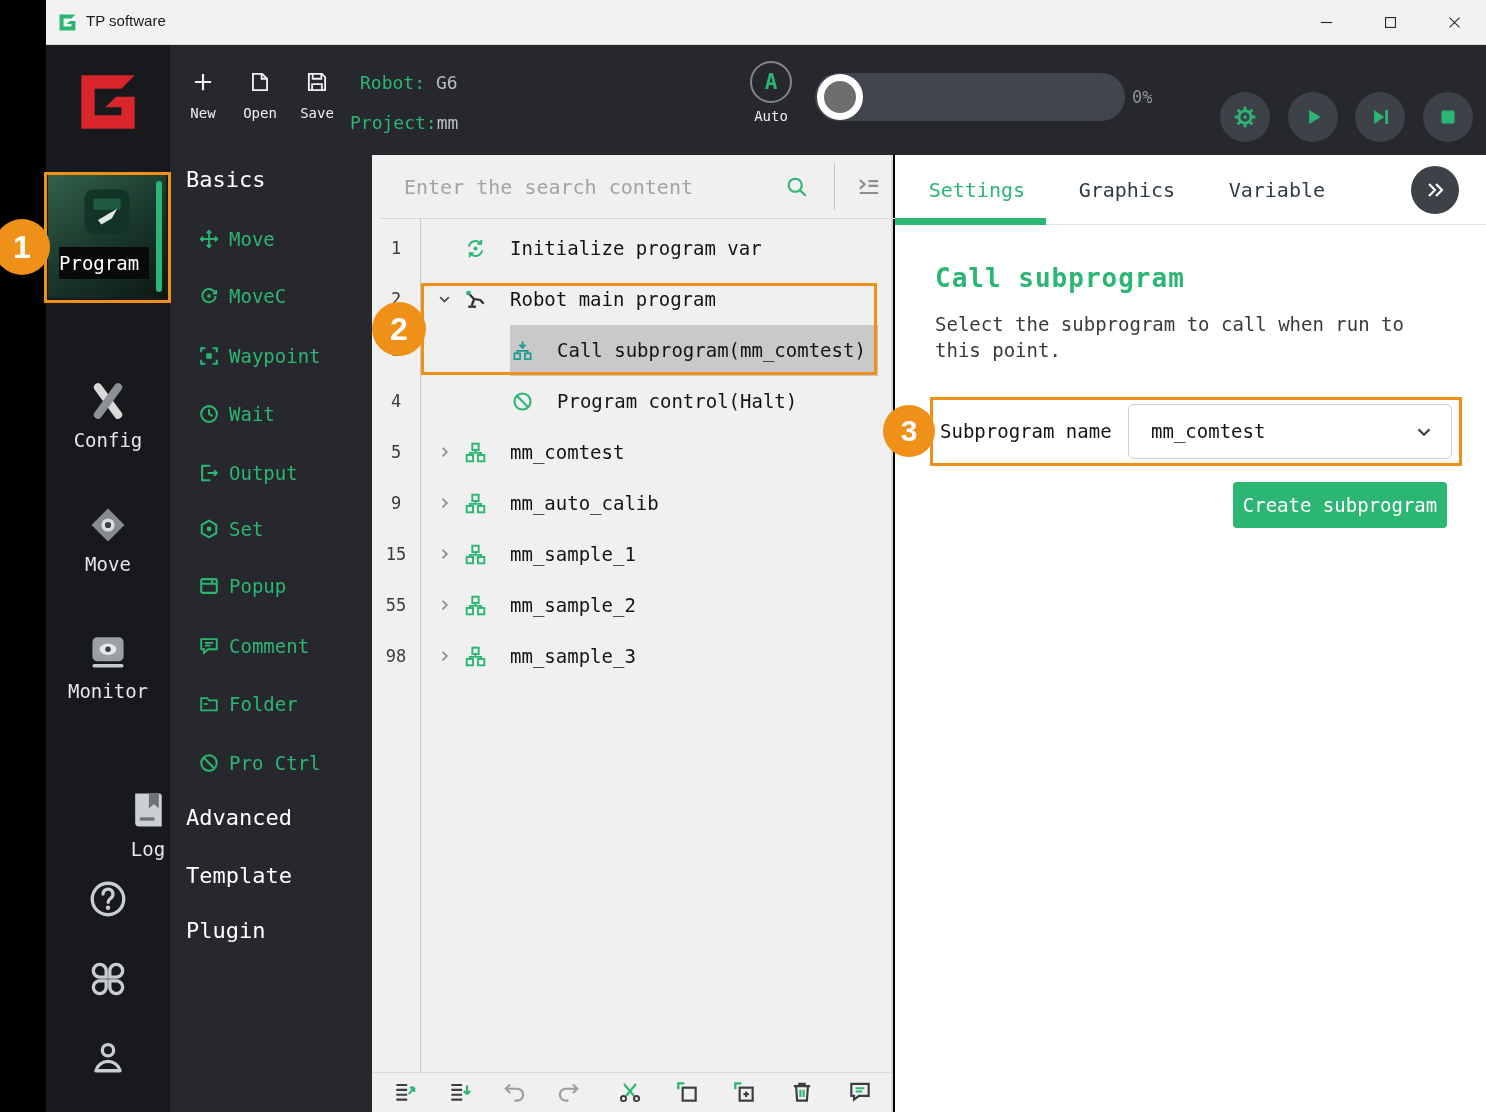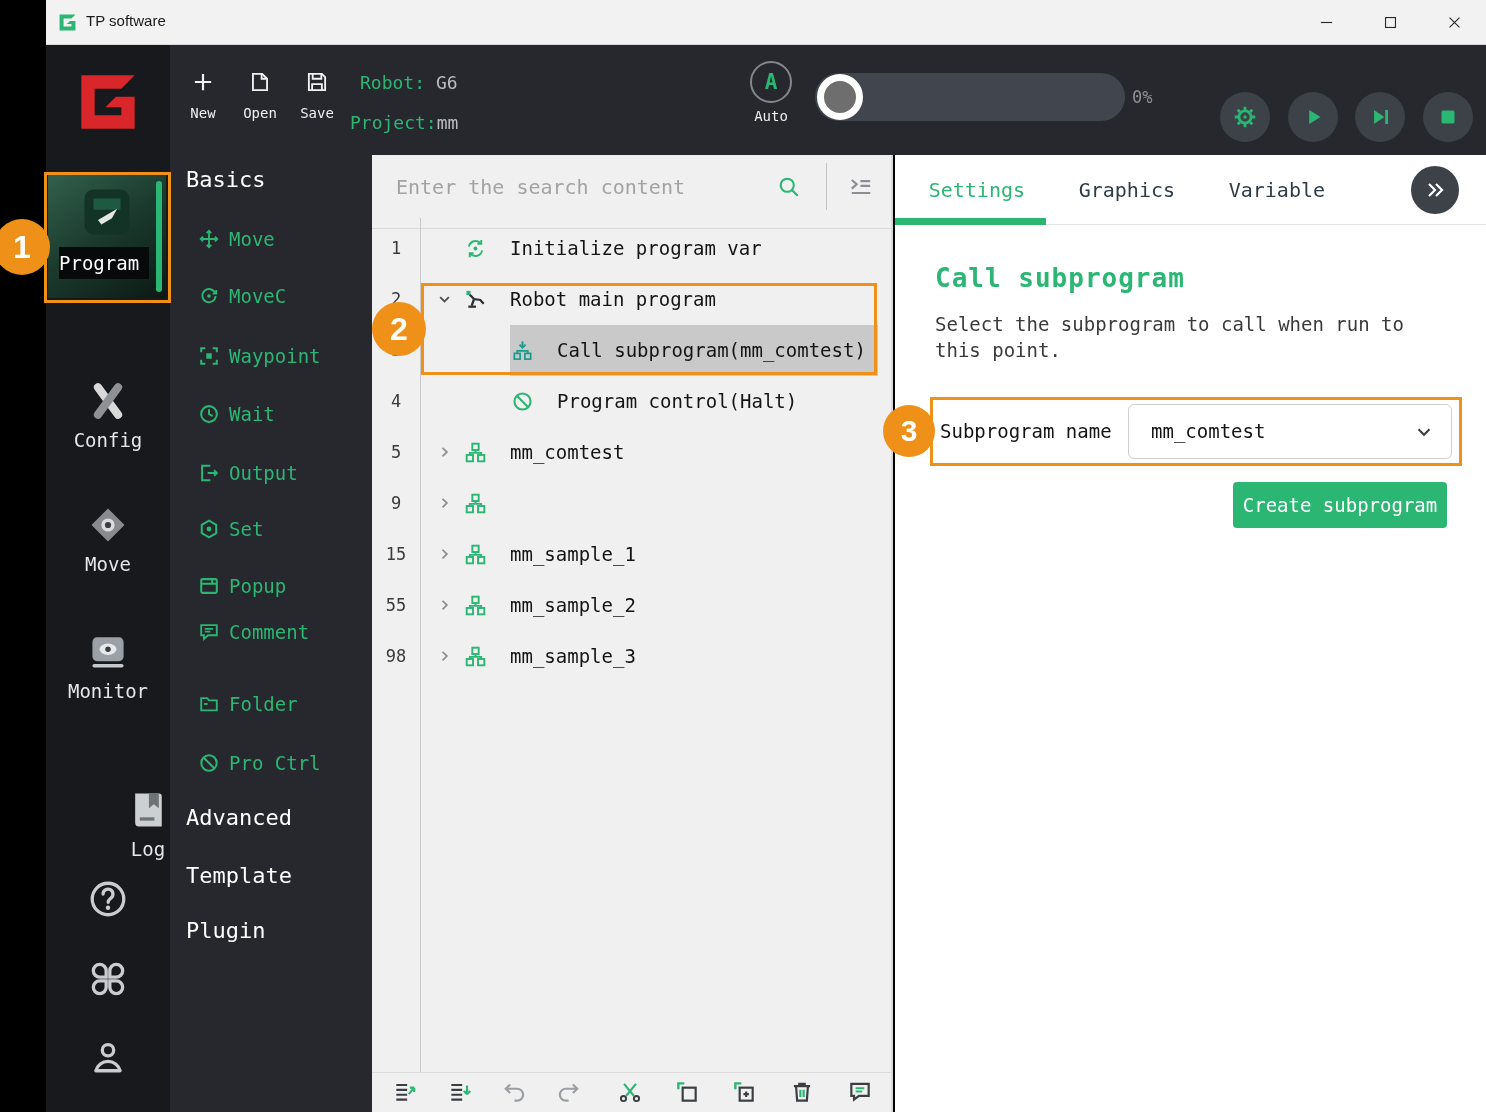--- a/index.html
+++ b/index.html
@@ -55,21 +55,21 @@
   
   #menupanel{position:absolute;left:170px;top:155px;width:202px;height:957px;background:#26282e;}
   .menu-head{position:absolute;left:16px;font-size:22px;font-weight:normal;color:#fff;}
   .menu-item{position:absolute;left:28px;height:26px;display:flex;align-items:center;}
   .menu-item i{width:22px;height:22px;margin-right:9px;}
   .menu-item span{font-size:19px;color:#2bb673;white-space:nowrap;}
 
   
   #midpanel{position:absolute;left:372px;top:155px;width:521px;height:957px;background:#f0f0f0;
             border-right:2px solid #d8d8d8;box-sizing:border-box;}
-  #searchrow{position:absolute;left:0;top:0;width:100%;height:74px;border-bottom:1px solid #d9d9d9;box-sizing:border-box;}
+  #searchrow{position:absolute;left:8px;top:0;width:100%;height:64px;border-bottom:1px solid #d9d9d9;box-sizing:border-box;}
   #search-input{position:absolute;left:22px;top:14px;width:370px;height:34px;border:none;background:transparent;
                 outline:none;font-family:"DejaVu Sans Mono",monospace;font-size:20px;color:#333;}
   #search-input::placeholder{color:#a3a3a3;}
   #search-ic{position:absolute;left:404px;top:19px;width:25px;height:25px;}
   #search-sep{position:absolute;left:454px;top:8px;width:1px;height:47px;background:#c4c4c4;}
   #outline-ic{position:absolute;left:476px;top:19px;width:26px;height:26px;}
   #numline{position:absolute;left:48px;top:63px;width:1px;height:854px;background:#c9c9c9;}
   .tree-row{position:absolute;left:0;width:519px;height:51px;}
   .row-sel{position:absolute;left:138px;top:0;width:368px;height:51px;background:#c9c9c9;}
   .row-num{position:absolute;left:0;top:0;width:48px;text-align:center;line-height:51px;font-size:17px;color:#3a3a3a;}
@@ -349,21 +349,21 @@
       </div>
       <div class="menu-item" style="top: 418px;">
         <i class="ic">
           <svg viewBox="0 0 24 24" xmlns="http://www.w3.org/2000/svg">
             <rect x="3.5" y="4.5" width="17" height="15" rx="1.5" fill="none" stroke="#2bb673" stroke-width="2.2"></rect>
             <path d="M3.5 9.5h17M15.5 4.5v5" stroke="#2bb673" stroke-width="2.2"></path>
           </svg>
         </i>
                  <span>Popup</span>
       </div>
-      <div class="menu-item" style="top: 464px; align-items: center;">
+      <div class="menu-item" style="top: 478px; align-items: center;">
         <i class="ic">
           <svg viewBox="0 0 24 24" xmlns="http://www.w3.org/2000/svg">
             <path d="M3.5 4.5h17v11h-9.5l-4.5 4v-4h-3z" fill="none" stroke="#2bb673" stroke-width="2"></path>
             <path d="M7.5 8.5h9M7.5 11.5h6" stroke="#2bb673" stroke-width="2"></path>
           </svg>
         </i>
                  <span>Comment</span>
       </div>
       <div class="menu-item" style="top: 536px;">
         <i class="ic">
@@ -486,20 +486,21 @@
             </svg>
           </i>
           <i class="ic row-ic" style="left:92px">
             <svg viewBox="0 0 24 24" xmlns="http://www.w3.org/2000/svg">
               <rect x="8.7" y="2.8" width="6.6" height="6.6" fill="none" stroke="#2bb673" stroke-width="2"></rect>
               <rect x="2.8" y="14.6" width="6.6" height="6.6" fill="none" stroke="#2bb673" stroke-width="2"></rect>
               <rect x="14.6" y="14.6" width="6.6" height="6.6" fill="none" stroke="#2bb673" stroke-width="2"></rect>
               <path d="M12 9.4v3M6.1 14.6v-2.2h11.8v2.2" fill="none" stroke="#2bb673" stroke-width="2"></path>
             </svg>
           </i>
+          <div class="row-label" style="left:138px">mm_auto_calib</div>
         </div>
         <div class="tree-row" style="top: 374px;">
           <div class="row-num">15</div>
           <i class="ic row-chev">
             <svg viewBox="0 0 24 24" xmlns="http://www.w3.org/2000/svg">
               <path d="M9.5 6l5.5 5.5-5.5 5.5" fill="none" stroke="#8a8d92" stroke-width="2.2"></path>
             </svg>
           </i>
           <i class="ic row-ic" style="left:92px">
             <svg viewBox="0 0 24 24" xmlns="http://www.w3.org/2000/svg">

